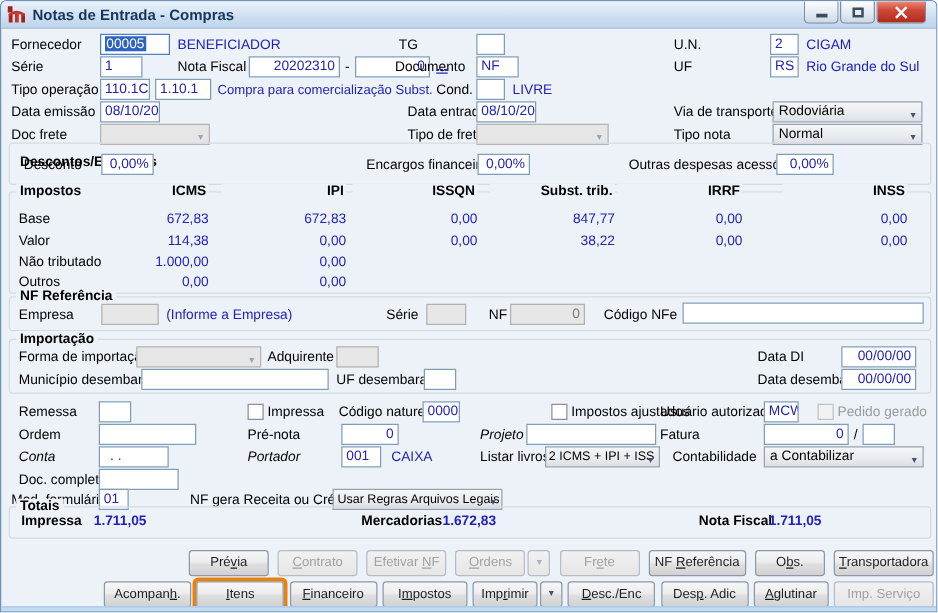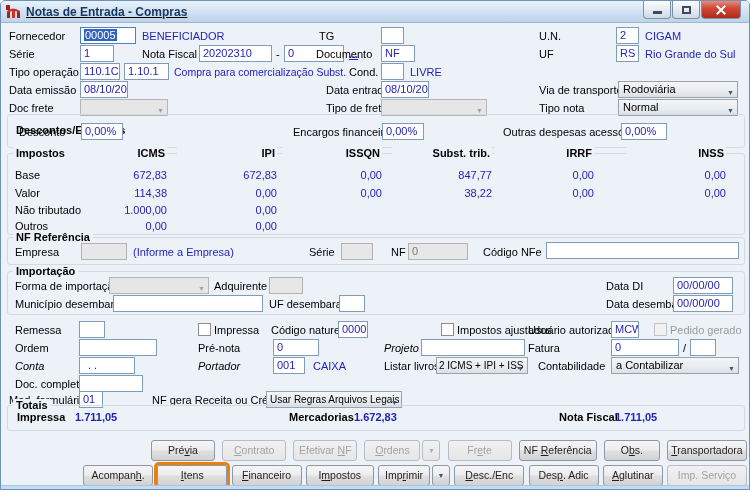--- a/index.html
+++ b/index.html
@@ -12,21 +12,21 @@
     --dis-text:#7A7A7A;
   }
   *{margin:0;padding:0;box-sizing:border-box;}
   html,body{background:#fff;}
   body{font-family:"Liberation Sans", sans-serif;font-size:11px;color:#000;}
   .window{position:relative;width:750px;height:490px;background:var(--bg);
     border:1px solid #6E92B5;border-radius:5px 5px 0 0;overflow:hidden;}
   
   .titlebar{position:absolute;left:0;top:0;width:100%;height:22px;
     background:linear-gradient(#E9F2FB,#CEDFF1 60%,#BED3EA);
-    border-bottom:1px solid #9DB8D4;display:flex;align-items:center;text-decoration:underline;}
+    border-bottom:1px solid #9DB8D4;display:flex;align-items:center;}
   .app-icon{width:15px;height:15px;margin:0 5px 0 5px;position:relative;flex:0 0 auto;}
   .app-icon svg{display:block;}
   .title-text{font-size:12px;color:#15365A;font-weight:bold;white-space:nowrap;}
   .win-controls{position:absolute;top:0;right:8px;display:flex;}
   .wc{height:18px;border:1px solid #7E8FA5;border-top:none;border-radius:0 0 4px 4px;
     display:flex;align-items:center;justify-content:center;margin-left:1px;}
   .wc.min,.wc.max{width:28px;background:linear-gradient(#FDFDFD,#E8EEF5 45%,#CED9E7);}
   .wc.close{width:40px;background:linear-gradient(#E98D77,#D2493B 40%,#B02A18);}
   .g-min{width:9px;height:3px;background:#3F4B5C;margin-top:6px;}
   .g-max{width:9px;height:8px;border:2px solid #3F4B5C;background:transparent;}
@@ -34,21 +34,21 @@
   .g-close::before,.g-close::after{content:"";position:absolute;left:4px;top:-1px;width:2px;height:12px;background:#fff;}
   .g-close::before{transform:rotate(45deg);}
   .g-close::after{transform:rotate(-45deg);}
   
   .lbl{position:absolute;white-space:nowrap;color:#000;}
   .lbl.it{font-style:italic;}
   .lbl.gray{color:#9B9B9B;}
   .val{position:absolute;white-space:nowrap;color:var(--navy);}
   .fld{position:absolute;height:17px;background:#fff;border:1px solid var(--fldborder);
     color:var(--navy);line-height:15px;padding:0 3px;overflow:hidden;white-space:nowrap;}
-  .fld.right{text-align:left;}
+  .fld.right{text-align:right;}
   .fld.dis{background:var(--dis-bg);border-color:var(--dis-border);color:var(--dis-text);}
   .seltext{background:#2F63BE;color:#fff;padding:0 1px;}
   .combo{position:absolute;height:17px;border:1px solid #98A2AE;
     background:linear-gradient(#F4F6F8,#E9ECF0 55%,#DCE0E6);
     line-height:15px;padding:0 16px 0 4px;color:#000;white-space:nowrap;overflow:hidden;}
   .combo .chev{position:absolute;right:3px;top:3px;font-size:7px;color:#43546E;}
   .combo.dis{background:#E6E6E6;border-color:#B5B5B5;color:var(--dis-text);}
   .combo.dis .chev{color:#9AA5B1;}
   .combo.small{font-size:10px;}
   .check{position:absolute;width:13px;height:13px;background:#fff;border:1px solid #8E8E8E;}

